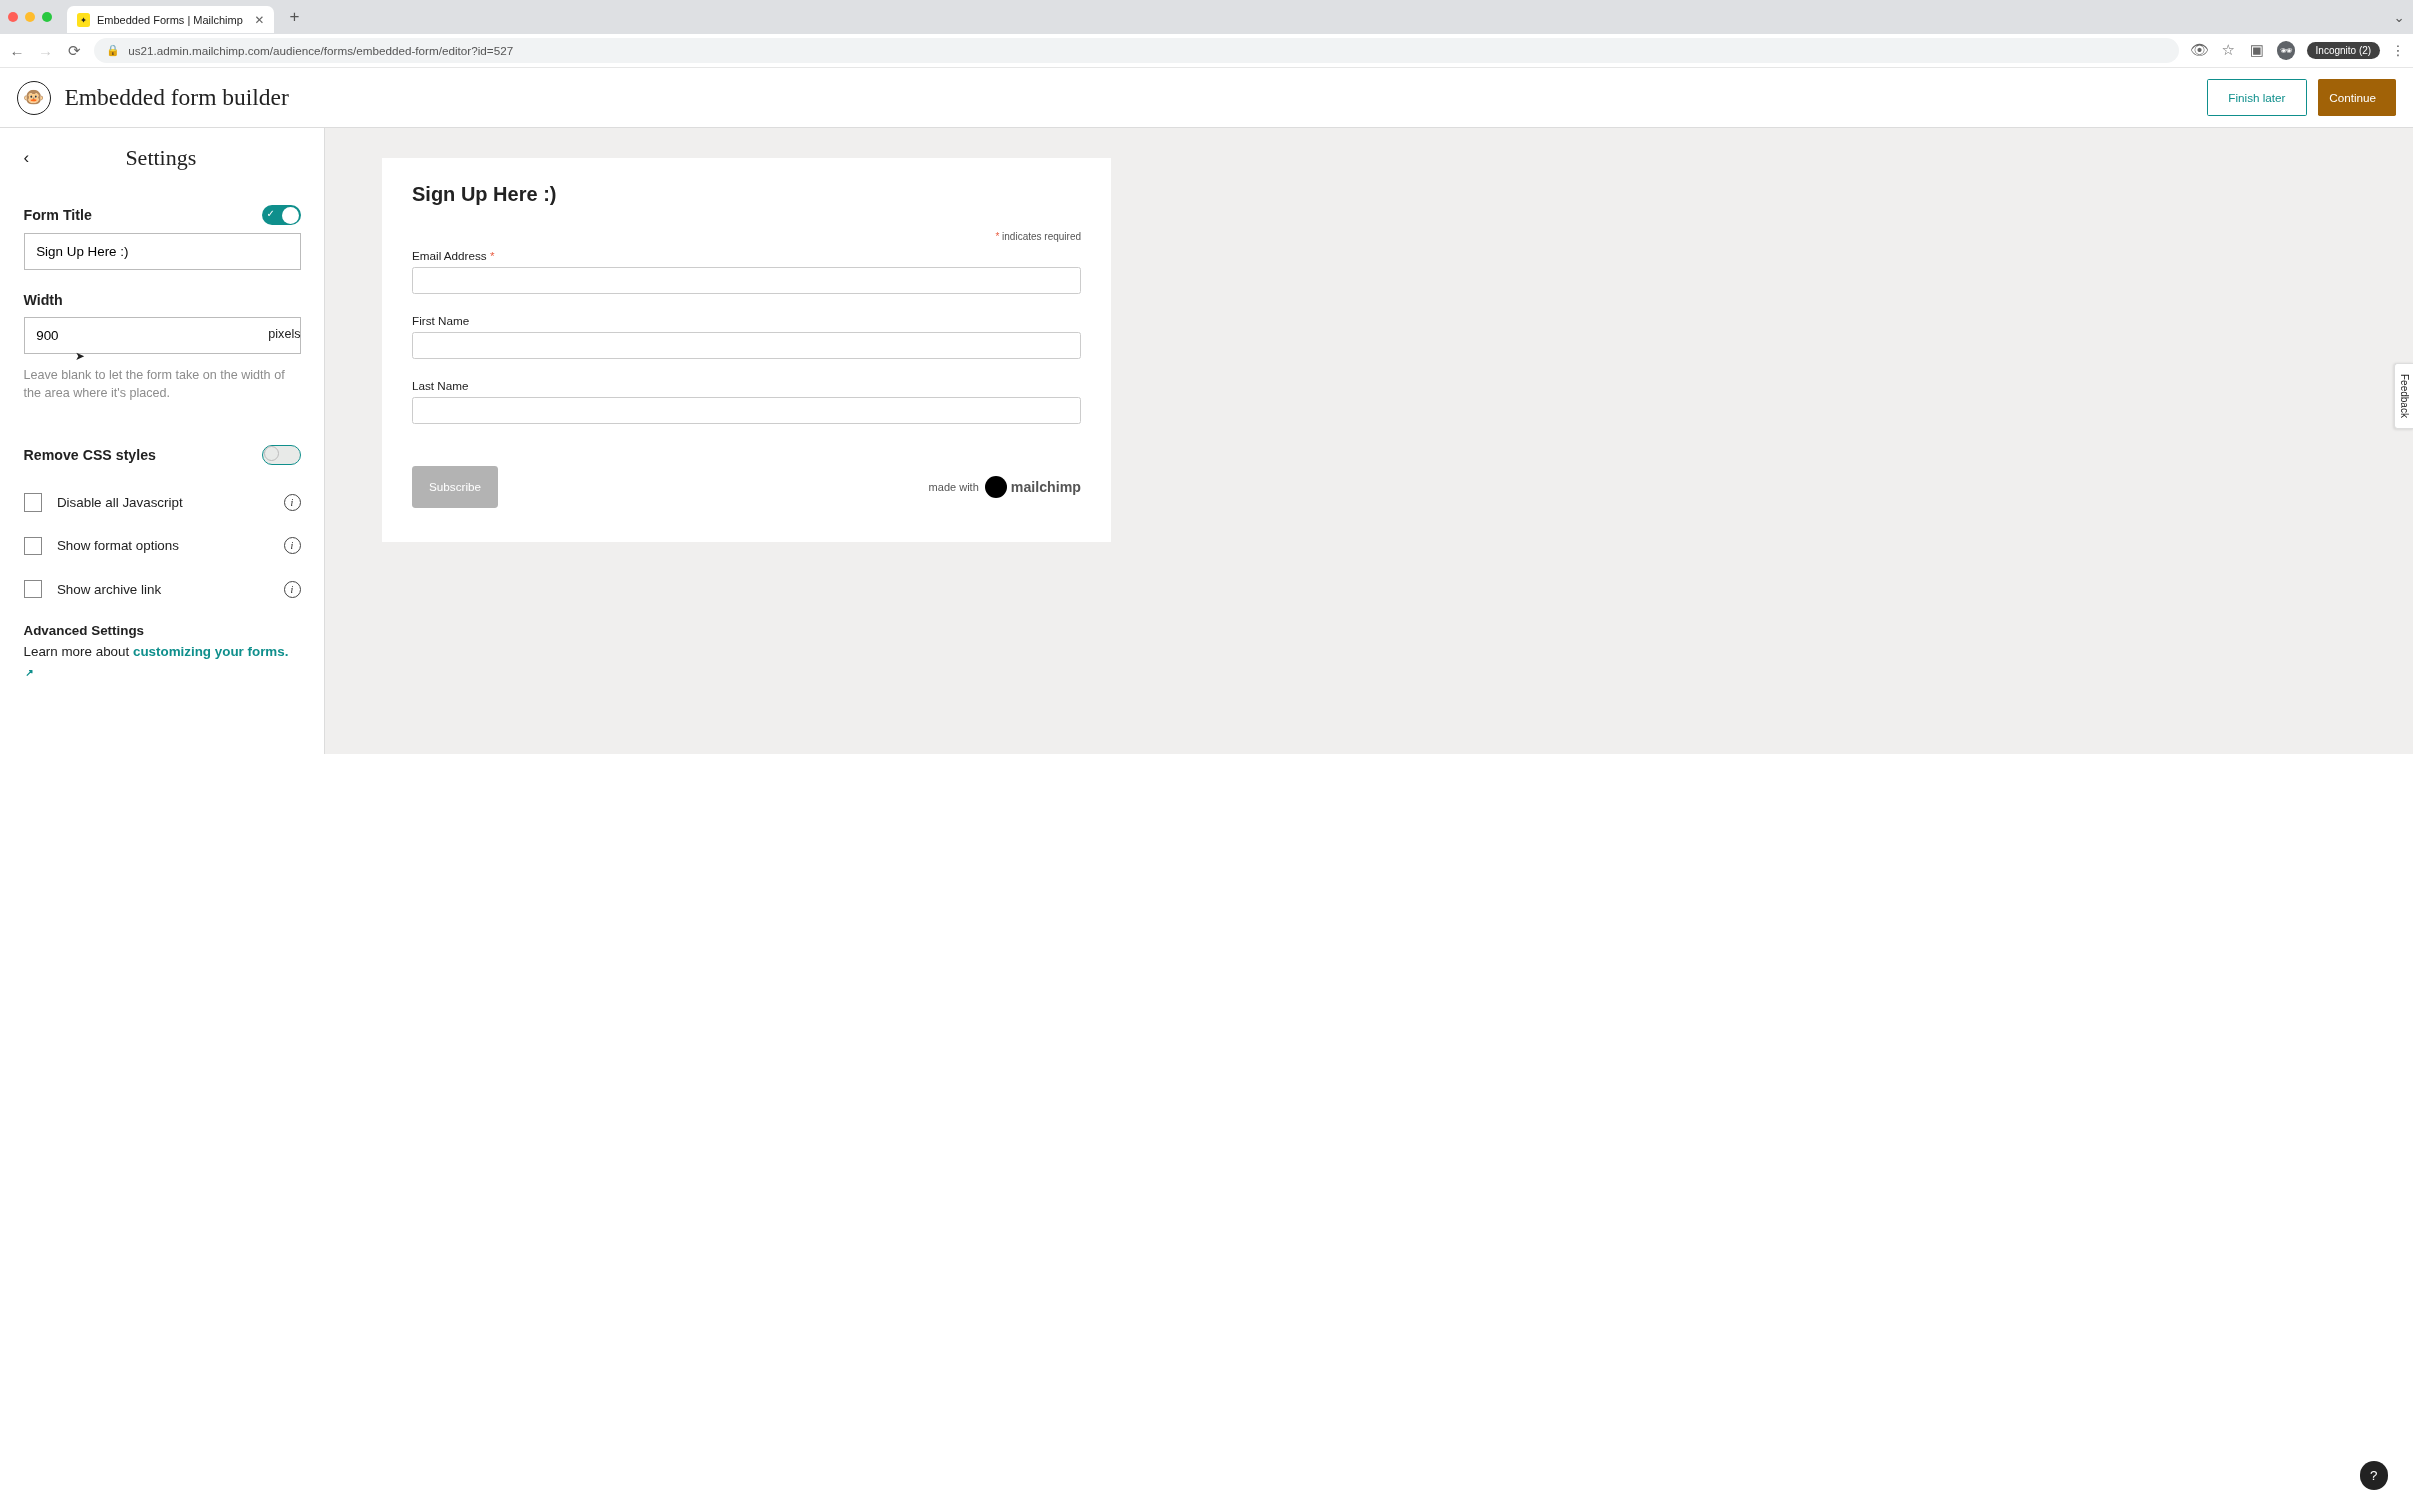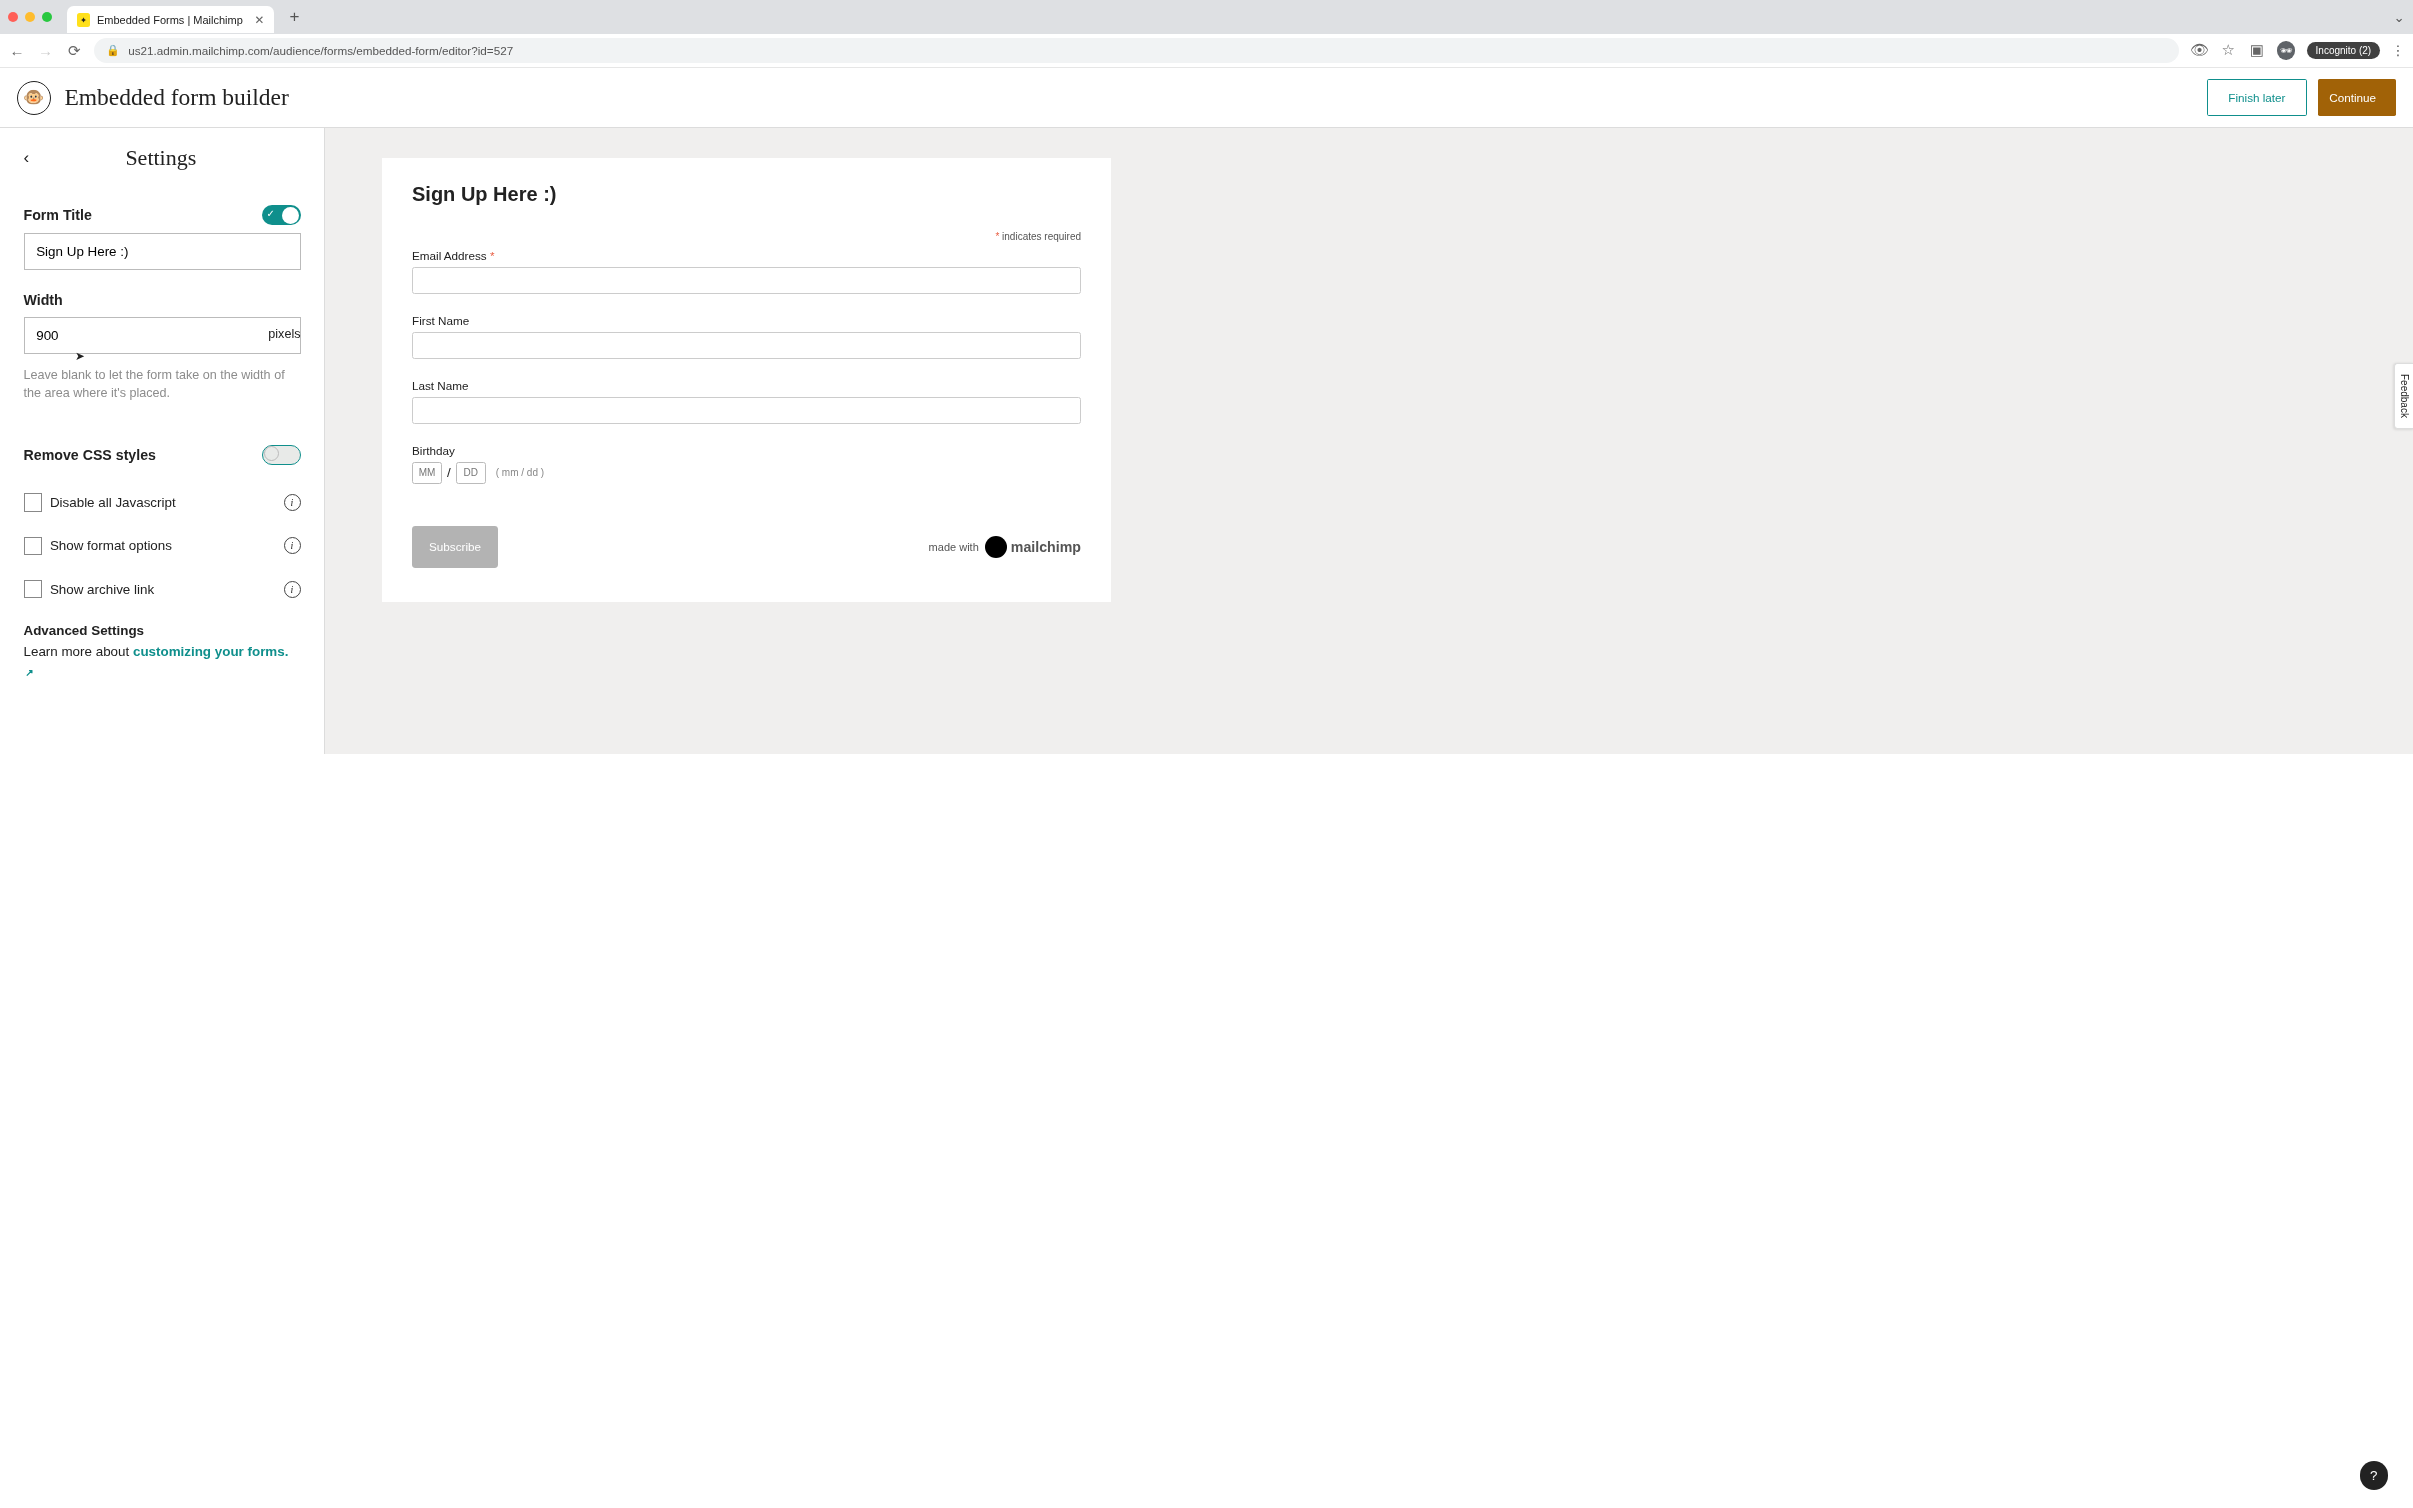--- a/index.html
+++ b/index.html
@@ -49,21 +49,21 @@
     .field-label { font-size: 14.2px; font-weight: 600; }
     .toggle { width: 39px; height: 20px; border-radius: 10px; background: #0f8f8c; position: relative; cursor:pointer; }
     .toggle-knob { width: 17px; height: 17px; border-radius: 50%; background: #fff; position: absolute; top: 1.7px; right: 1.7px; }
     .toggle-check { position:absolute; left:5px; top:3.4px; color:#fff; font-size:10px; }
     .toggle-off { background: #e8eae8; border: 1.7px solid #0f8f8c; }
     .toggle-off .toggle-knob { left: 1.7px; right:auto; background:#e8eae8; border:0.8px solid #bbb; width:15px; height:15px; top:0.8px;}
     .text-input { width: 100%; height: 37px; border: 0.8px solid #bbb; padding: 0 11.7px; font-size: 13.4px; margin-bottom: 22px; }
     .width-wrap { position: relative; }
     .width-suffix { position: absolute; right: 0; top: 10px; color: #222; font-size:12.6px; }
     .help-text { color: #8c8c8c; font-size: 12.6px; line-height: 1.4; margin-top:-8.4px; margin-bottom: 42px; }
-    .checkbox-row { display: flex; align-items: center; gap: 8px; margin-bottom: 25px; }
+    .checkbox-row { display: flex; align-items: center; gap: 15px; margin-bottom: 25px; }
     .checkbox { width: 18.4px; height: 18.4px; border: 1.3px solid #888; cursor:pointer; }
     .cb-label { font-size: 13.4px; flex:1; }
     .info-icon { width: 17px; height: 17px; border: 1.3px solid #444; border-radius: 50%; display: flex; align-items: center; justify-content: center; font-size: 10px; font-style:italic; cursor:pointer; font-family: Georgia, serif;}
     .adv-header { font-size: 13.4px; font-weight: 700; margin-top:25px; margin-bottom:3.4px;}
     .adv-text { font-size: 13.4px; line-height: 1.5; }
     .link-teal { color: #0f8f8c; font-weight: 600; }
     .ext-icon { font-size: 10px; margin-left:1.7px;}
 
     
     .form-card { background: #fff; width: 729px; padding: 25px 30px 34px; }
@@ -207,29 +207,20 @@
       <div class="form-field">
         <label class="form-label">First Name</label>
         <input class="form-input" style="">
       </div>
 
       <div class="form-field">
         <label class="form-label">Last Name</label>
         <input class="form-input" style="">
       </div>
 
-      <div class="form-field">
-        <label class="form-label">Birthday</label>
-        <div class="bday-row">
-          <input class="bday-input" placeholder="MM" style="">
-          <span>/</span>
-          <input class="bday-input" placeholder="DD" style="">
-          <span class="bday-hint">( mm / dd )</span>
-        </div>
-      </div>
 
       <div class="form-footer">
         <button class="subscribe-btn">Subscribe</button>
         <div class="made-with">
           <span>made with</span>
           <span class="mc-badge">
             <span class="mc-badge-icon"></span>
             <span>mailchimp</span>
           </span>
         </div>

